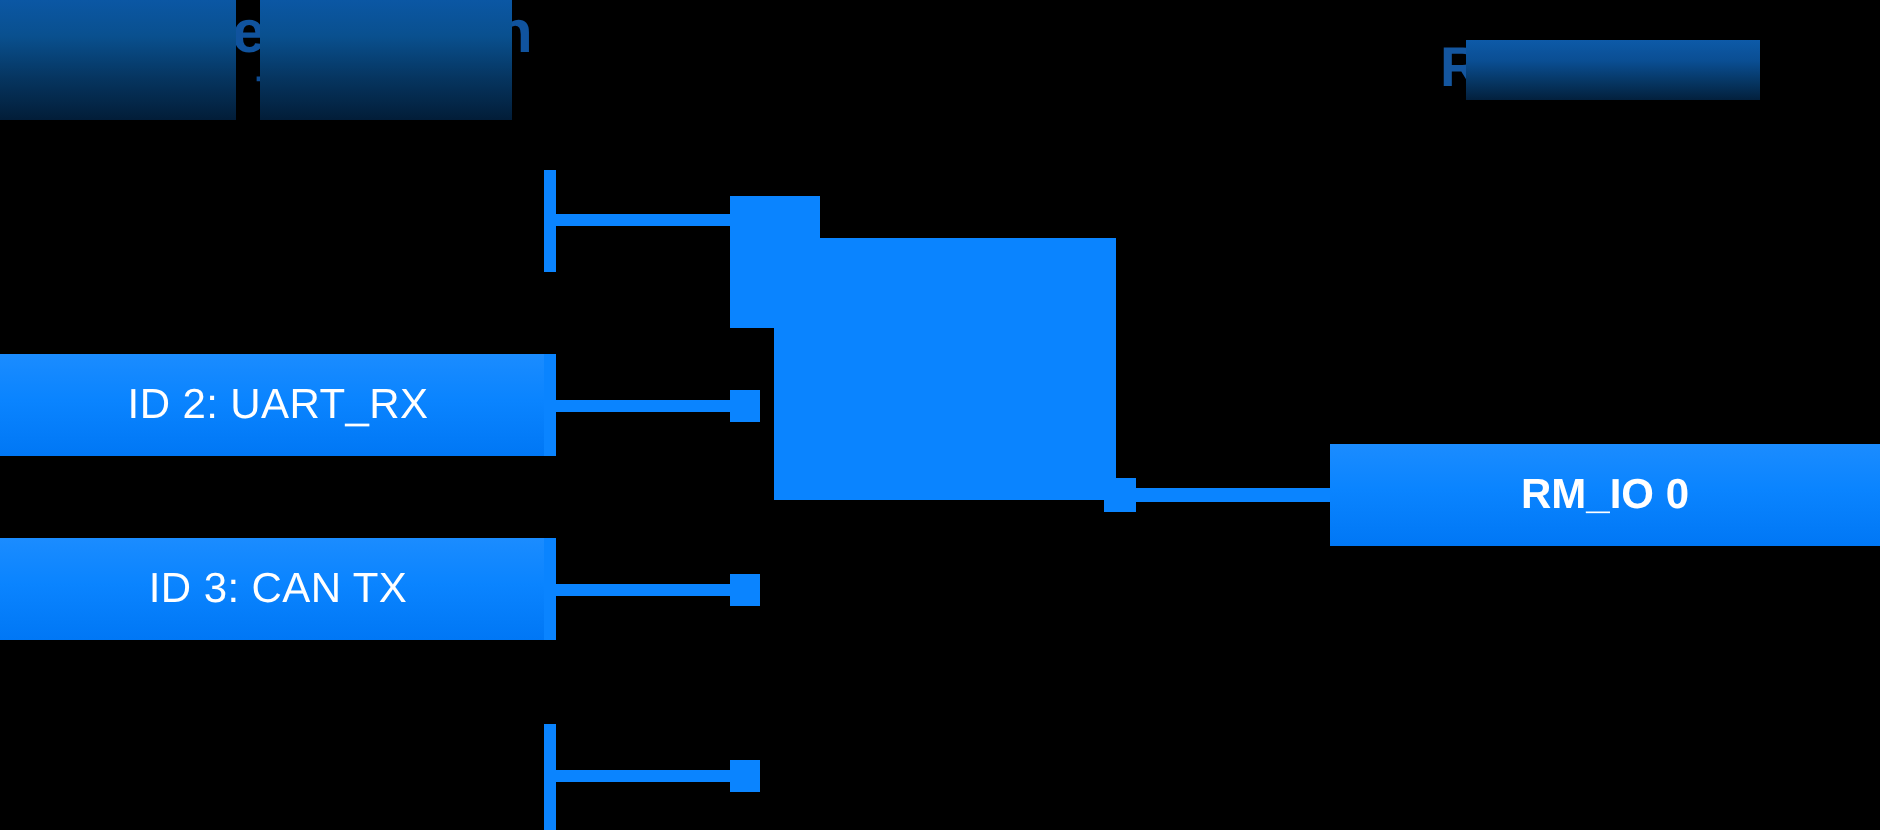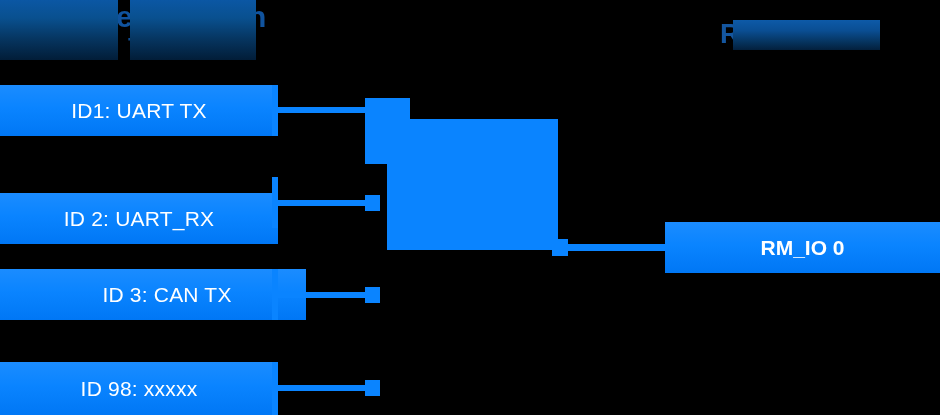--- a/index.html
+++ b/index.html
@@ -128,35 +128,29 @@
   <div class="headline" style="left:248px; top:2px;">n</div>
 
   <div class="headline-sub" style="left:128px; top:30px;">t</div>
 
   <div class="occluder" style="left:0px; top:0px; width:118px; height:60px;"></div>
   <div class="occluder" style="left:130px; top:0px; width:126px; height:60px;"></div>
 
   <div class="right-headline" style="left:720px; top:20px;">R</div>
   <div class="occluder-r" style="left:733px; top:20px; width:147px; height:30px;"></div>
 
-  <div class="idbox" style="left:0px; top:85px; width:278px; height:51px;">
-    <span>ID1: UART TX</span>
-  </div>
 
-  <div class="idbox" style="left:0px; top:177px; width:278px; height:51px;margin-top:16px;">
+  <div class="idbox" style="left:0px; top:177px; width:278px; height:51px;">
     <span>ID 2: UART_RX</span>
   </div>
 
-  <div class="idbox" style="left:0px; top:269px; width:278px; height:51px;padding-left:28px;">
+  <div class="idbox" style="left:0px; top:269px; width:278px; height:51px;">
     <span>ID 3: CAN TX</span>
   </div>
 
-  <div class="idbox" style="left:0px; top:362px; width:278px; height:53px;">
-    <span>ID 98: xxxxx</span>
-  </div>
 
   <div class="wire" style="left:278px; top:107px; width:88px; height:6px;"></div>
 
   <div class="wire" style="left:278px; top:200px; width:88px; height:6px;"></div>
 
   <div class="wire" style="left:278px; top:292px; width:88px; height:6px;"></div>
 
   <div class="wire" style="left:278px; top:385px; width:88px; height:6px;"></div>
 
   <div class="busbar" style="left:272px; top:85px; width:6px; height:51px;"></div>

